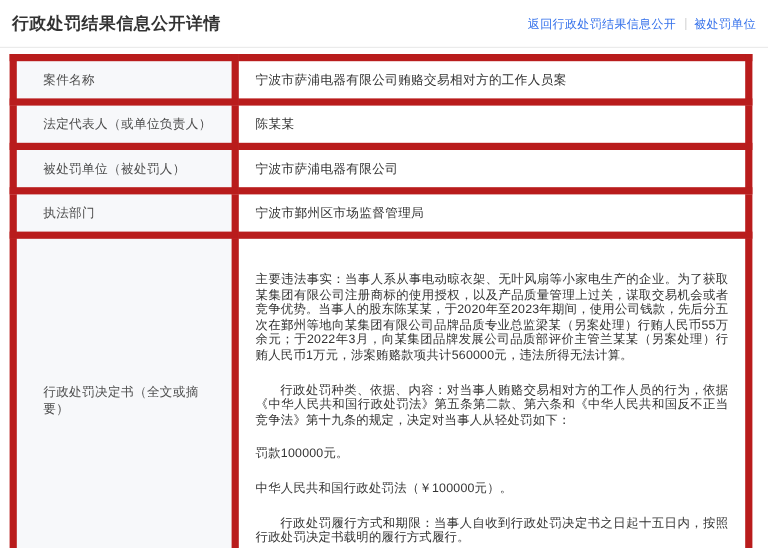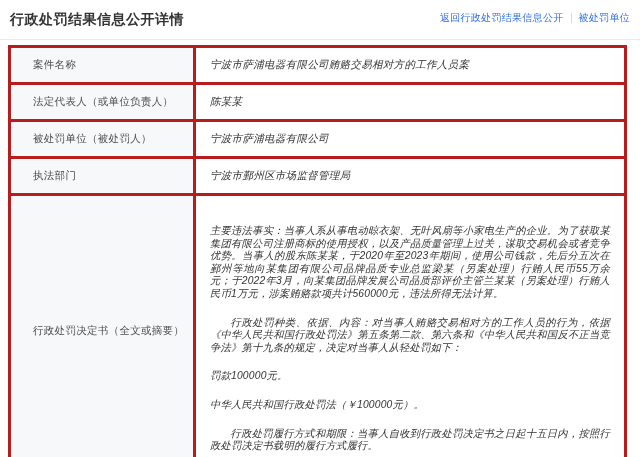--- a/index.html
+++ b/index.html
@@ -6,21 +6,21 @@
   html, body {
     width: 640px; height: 457px;
     background: #ffffff;
     font-family: "Liberation Sans", "DejaVu Sans", sans-serif;
     overflow: hidden;
   }
   .page { width: 640px; height: 457px; position: relative; }
 
   
   .header {
-    display: flex; align-items: flex-start; justify-content: space-between;
+    display: flex; align-items: center; justify-content: space-between;
     padding: 11px 10px 10px 10px;
   }
   .page-title {
     font-size: 14px; font-weight: bold; color: #333333;
     letter-spacing: 0.5px;
   }
   .header-nav { display: flex; align-items: center; }
   .nav-link {
     font-size: 10px; color: #3370eb; text-decoration: none; cursor: pointer;
     letter-spacing: 0.3px;
@@ -32,39 +32,38 @@
   .header-rule { width: 640px; height: 1px; background: #ebebeb; }
 
   
   .detail-table {
     border-collapse: collapse;
     margin: 5px 13px 0 8px;
     width: 619px;
     table-layout: fixed;
   }
   .detail-table td {
-    border: 3px solid #b91c1c;
+    border: 6px solid #b91c1c;
     vertical-align: middle;
   }
   td.cell-label {
     width: 185px;
     background: #f7f8fa;
     color: #4d4d4d;
     font-size: 10.5px;
     padding: 0 8px 0 22px;
     height: 37px;
     letter-spacing: 0.3px;
   }
   td.cell-value {
     background: #ffffff;
     color: #333333;
     font-size: 10.5px;
     padding: 0 12px 0 14px;
     letter-spacing: 0.3px;
-    font-style: italic;
   }
   td.cell-decision {
     padding: 13px 14px 14px 14px;
     vertical-align: middle;
   }
   .para {
     font-size: 10.3px;
     line-height: 12.6px;
     color: #333333;
     letter-spacing: 0.2px;

